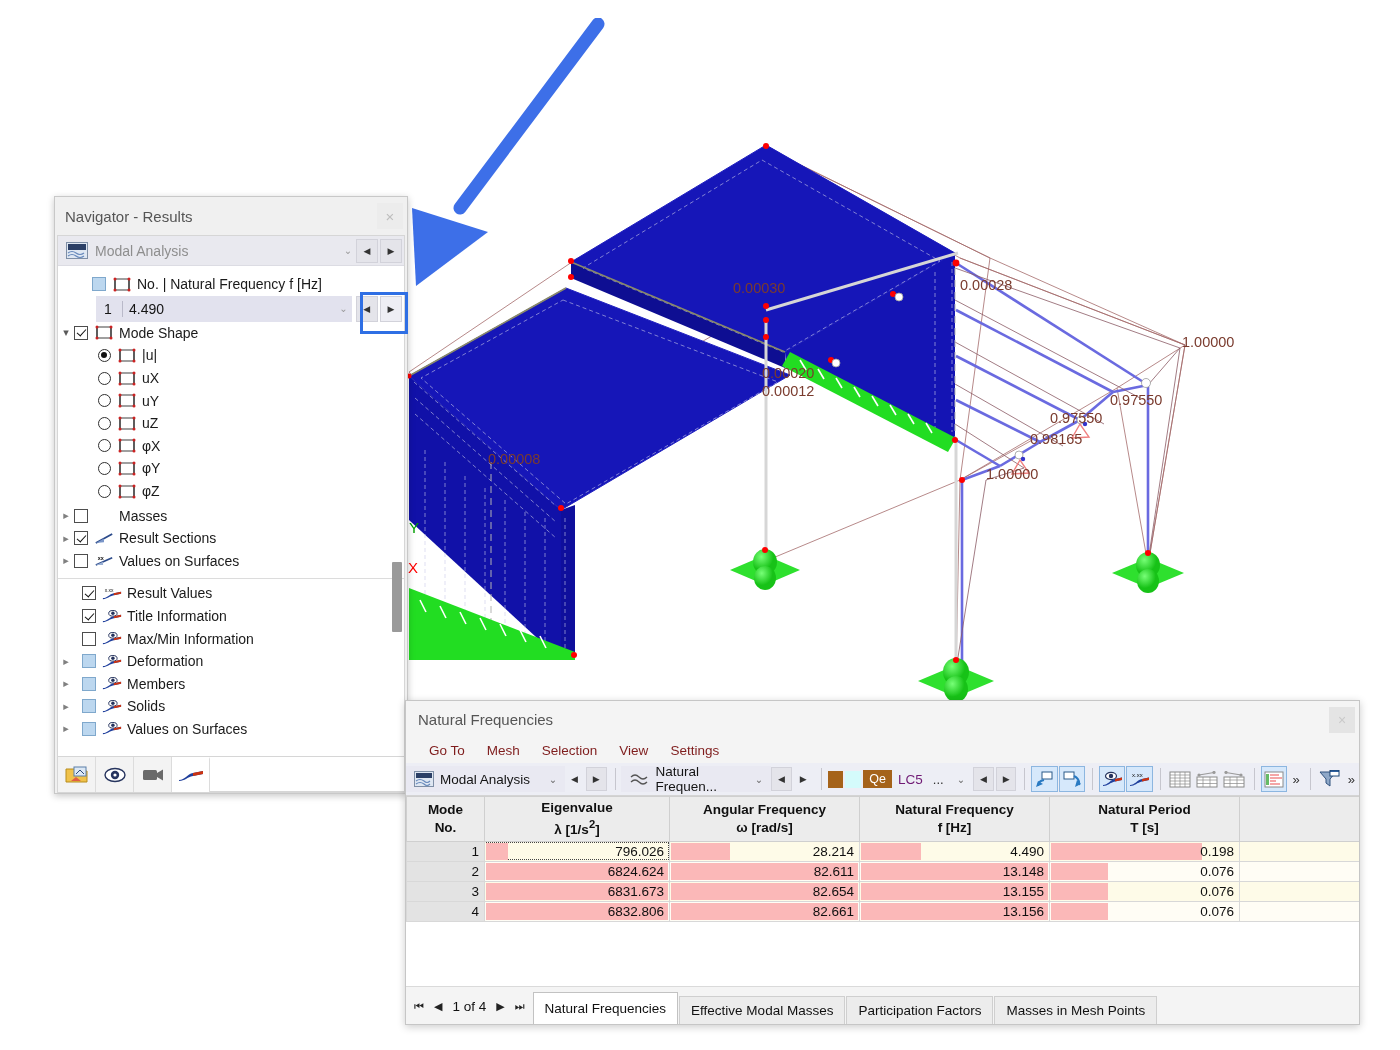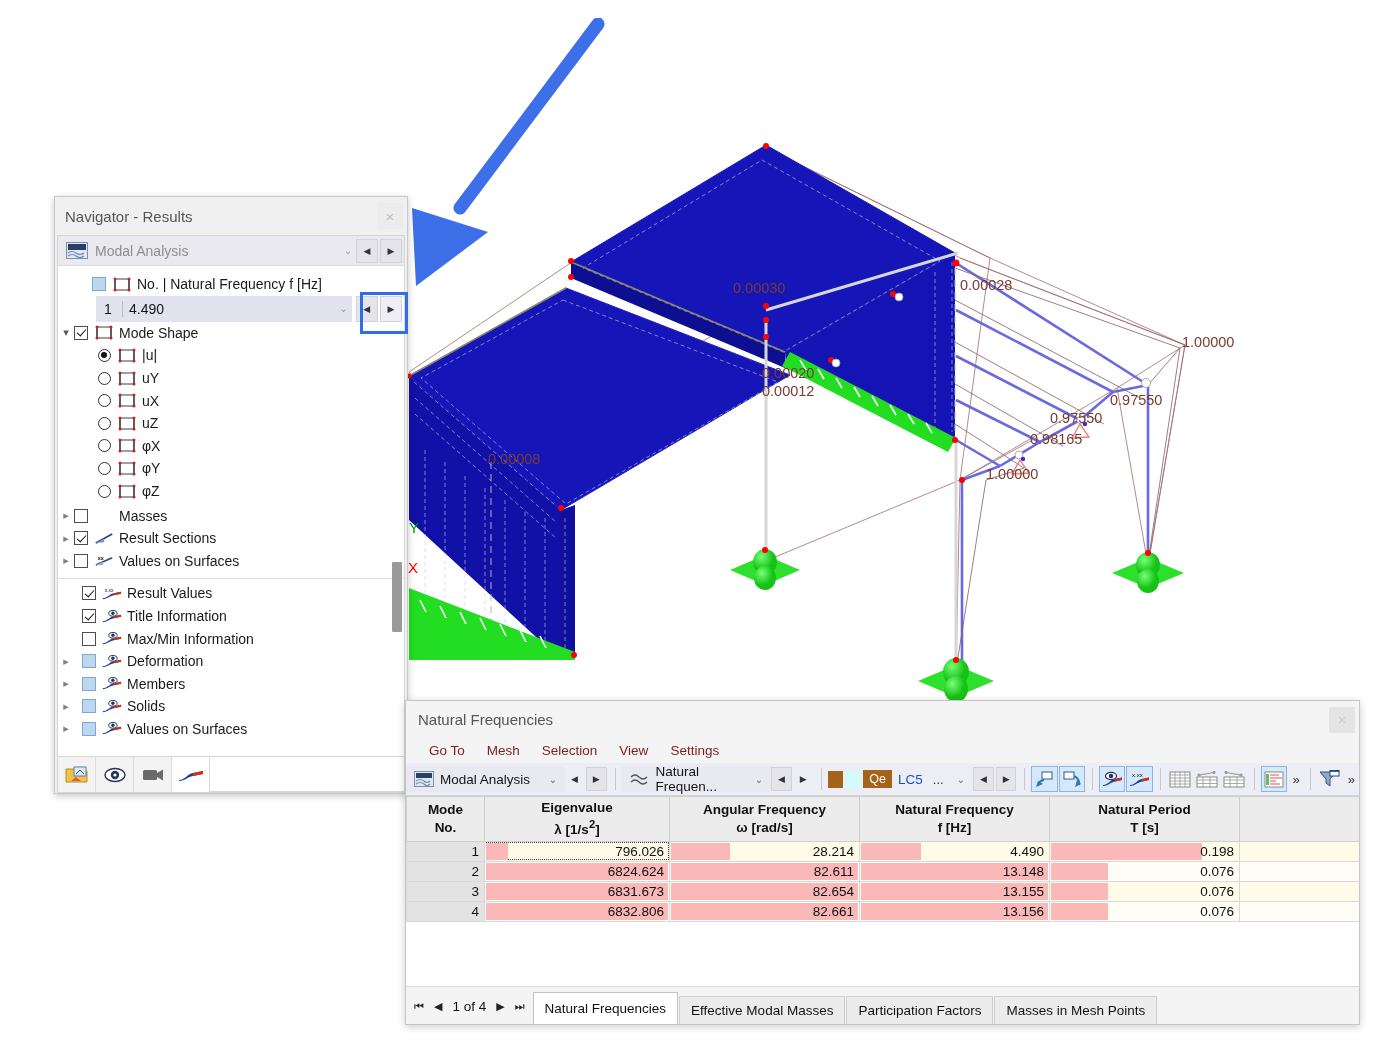--- a/index.html
+++ b/index.html
@@ -114,21 +114,21 @@
   .tb-combo { display:flex; align-items:center; height:26px; background:#e9e9f2; }
   .tb-icon { width:20px; height:16px; margin:0 6px 0 8px; flex:none;}
   .tb-text { font-size:13.5px; color:#141414; }
   .tb-caret { font-size:10px; color:#6a6a6a; margin:0 8px 0 9px; }
   .tb-sep { width:1px; height:22px; background:#c6c6ce; margin:0 6px; }
   .tb-sq { width:17px; height:17px; margin-right:2px; }
   .tb-qe {
     height:18px; padding:0 6px; background:#a5631a; color:#fff; font-size:12.5px;
     display:flex; align-items:center; margin-right:6px;
   }
-  .tb-lc { font-size:13.5px; color:#1d4ed8; margin-right:10px;}
+  .tb-lc { font-size:13.5px; color:#701a75; margin-right:10px;}
   .tb-dots { font-size:13px; color:#333; margin-right:4px;}
   .tb-btn {
     width:28px; height:26px; display:flex; align-items:center; justify-content:center; margin-right:1px;
   }
   .tb-btn.sel { background:#d6e8fb; border:1px solid #8cb6e0; }
   .tb-chev { font-size:13px; color:#333; margin:0 4px; }
 
   
   .nf-table { flex:1; background:#fff; overflow:hidden; position:relative; border-top:1px solid #d4d4d4;}
   table.grid { border-collapse:collapse; width:100%; table-layout:fixed; }
@@ -451,35 +451,35 @@
               <span class="ind" style="width:24px"></span>
               <span class="radio"></span>
               <svg class="ticon" viewBox="0 0 20 15">
     <path d="M3,2 h14 v11 h-14 z" fill="none" stroke="#404040" stroke-width="1.2"></path>
     <path d="M3,2 v11 M17,2 v11" stroke="#404040" stroke-width="1.2"></path>
     <circle cx="3" cy="2" r="1.5" fill="#cc2222"></circle>
                 <circle cx="17" cy="2" r="1.5" fill="#cc2222"></circle>
     <circle cx="3" cy="13" r="1.5" fill="#cc2222"></circle>
                 <circle cx="17" cy="13" r="1.5" fill="#cc2222"></circle>
               </svg>
-              <span class="tlabel">uY</span>
+              <span class="tlabel">uX</span>
             </div>
             <div class="trow">
               <span class="ind" style="width:16px"></span>
               <span class="ind" style="width:24px"></span>
               <span class="radio"></span>
               <svg class="ticon" viewBox="0 0 20 15">
     <path d="M3,2 h14 v11 h-14 z" fill="none" stroke="#404040" stroke-width="1.2"></path>
     <path d="M3,2 v11 M17,2 v11" stroke="#404040" stroke-width="1.2"></path>
     <circle cx="3" cy="2" r="1.5" fill="#cc2222"></circle>
                 <circle cx="17" cy="2" r="1.5" fill="#cc2222"></circle>
     <circle cx="3" cy="13" r="1.5" fill="#cc2222"></circle>
                 <circle cx="17" cy="13" r="1.5" fill="#cc2222"></circle>
               </svg>
-              <span class="tlabel">uX</span>
+              <span class="tlabel">uY</span>
             </div>
             <div class="trow">
               <span class="ind" style="width:16px"></span>
               <span class="ind" style="width:24px"></span>
               <span class="radio"></span>
               <svg class="ticon" viewBox="0 0 20 15">
     <path d="M3,2 h14 v11 h-14 z" fill="none" stroke="#404040" stroke-width="1.2"></path>
     <path d="M3,2 v11 M17,2 v11" stroke="#404040" stroke-width="1.2"></path>
     <circle cx="3" cy="2" r="1.5" fill="#cc2222"></circle>
                 <circle cx="17" cy="2" r="1.5" fill="#cc2222"></circle>

